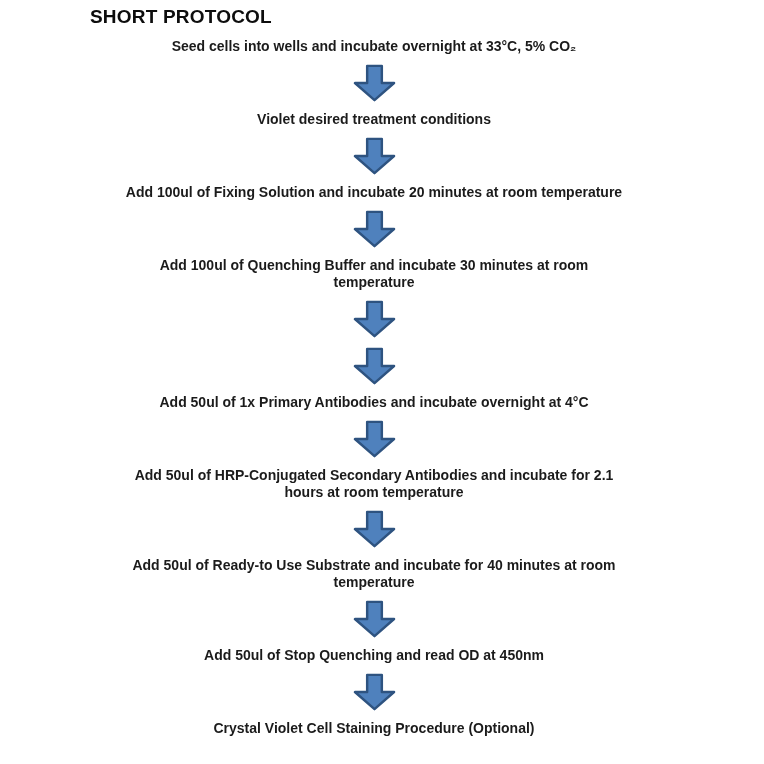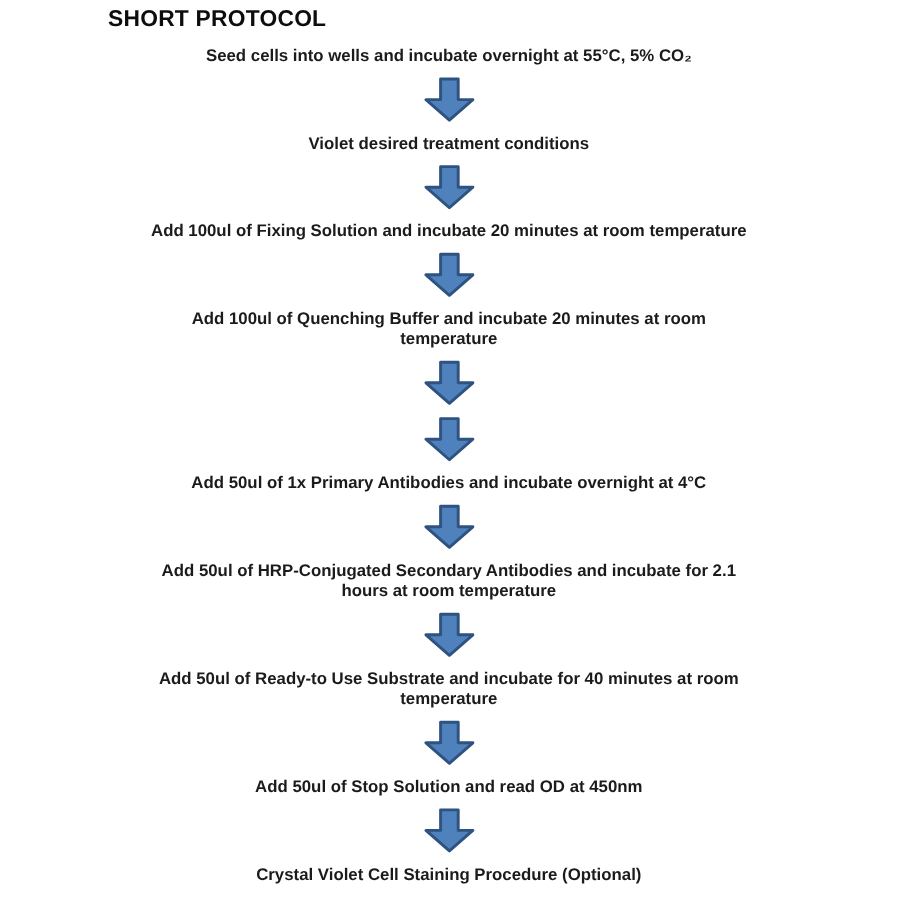--- a/index.html
+++ b/index.html
@@ -51,39 +51,39 @@
     stroke-linejoin: round;
   }
 </style>
 </head>
 <body>
 
 <div class="page">
   <h1 class="title">SHORT PROTOCOL</h1>
 
   <div class="flow">
-    <div class="step">Seed cells into wells and incubate overnight at 55°C, 5% CO₂</div>
+    <div class="step">Seed cells into wells and incubate overnight at 33°C, 5% CO₂</div>
 
     <svg class="arrow" viewBox="0 0 46 38" width="45" height="38" aria-hidden="true">
       <polygon class="arrow-shape" points="15.5,1.5 30.5,1.5 30.5,19 43,19 23,36.5 3,19 15.5,19" fill="#4F81BD"></polygon>
     </svg>
 
     <div class="step">Violet desired treatment conditions</div>
 
     <svg class="arrow" viewBox="0 0 46 38" width="45" height="38" aria-hidden="true">
       <polygon class="arrow-shape" points="15.5,1.5 30.5,1.5 30.5,19 43,19 23,36.5 3,19 15.5,19" fill="#4F81BD"></polygon>
     </svg>
 
     <div class="step">Add 100ul of Fixing Solution and incubate 20 minutes at room temperature</div>
 
     <svg class="arrow" viewBox="0 0 46 38" width="45" height="38" aria-hidden="true">
       <polygon class="arrow-shape" points="15.5,1.5 30.5,1.5 30.5,19 43,19 23,36.5 3,19 15.5,19" fill="#4F81BD"></polygon>
     </svg>
 
-    <div class="step">Add 100ul of Quenching Buffer and incubate 20 minutes at room
+    <div class="step">Add 100ul of Quenching Buffer and incubate 30 minutes at room
 temperature</div>
 
     <svg class="arrow" viewBox="0 0 46 38" width="45" height="38" aria-hidden="true">
       <polygon class="arrow-shape" points="15.5,1.5 30.5,1.5 30.5,19 43,19 23,36.5 3,19 15.5,19" fill="#4F81BD"></polygon>
     </svg>
 
 
     <svg class="arrow" viewBox="0 0 46 38" width="45" height="38" aria-hidden="true">
       <polygon class="arrow-shape" points="15.5,1.5 30.5,1.5 30.5,19 43,19 23,36.5 3,19 15.5,19" fill="#4F81BD"></polygon>
     </svg>
@@ -101,21 +101,21 @@
       <polygon class="arrow-shape" points="15.5,1.5 30.5,1.5 30.5,19 43,19 23,36.5 3,19 15.5,19" fill="#4F81BD"></polygon>
     </svg>
 
     <div class="step">Add 50ul of Ready-to Use Substrate and incubate for 40 minutes at room
 temperature</div>
 
     <svg class="arrow" viewBox="0 0 46 38" width="45" height="38" aria-hidden="true">
       <polygon class="arrow-shape" points="15.5,1.5 30.5,1.5 30.5,19 43,19 23,36.5 3,19 15.5,19" fill="#4F81BD"></polygon>
     </svg>
 
-    <div class="step">Add 50ul of Stop Solution and read OD at 450nm</div>
+    <div class="step">Add 50ul of Stop Quenching and read OD at 450nm</div>
 
     <svg class="arrow" viewBox="0 0 46 38" width="45" height="38" aria-hidden="true">
       <polygon class="arrow-shape" points="15.5,1.5 30.5,1.5 30.5,19 43,19 23,36.5 3,19 15.5,19" fill="#4F81BD"></polygon>
     </svg>
 
     <div class="step">Crystal Violet Cell Staining Procedure (Optional)</div>
   </div>
 </div>
 
 </body></html>

